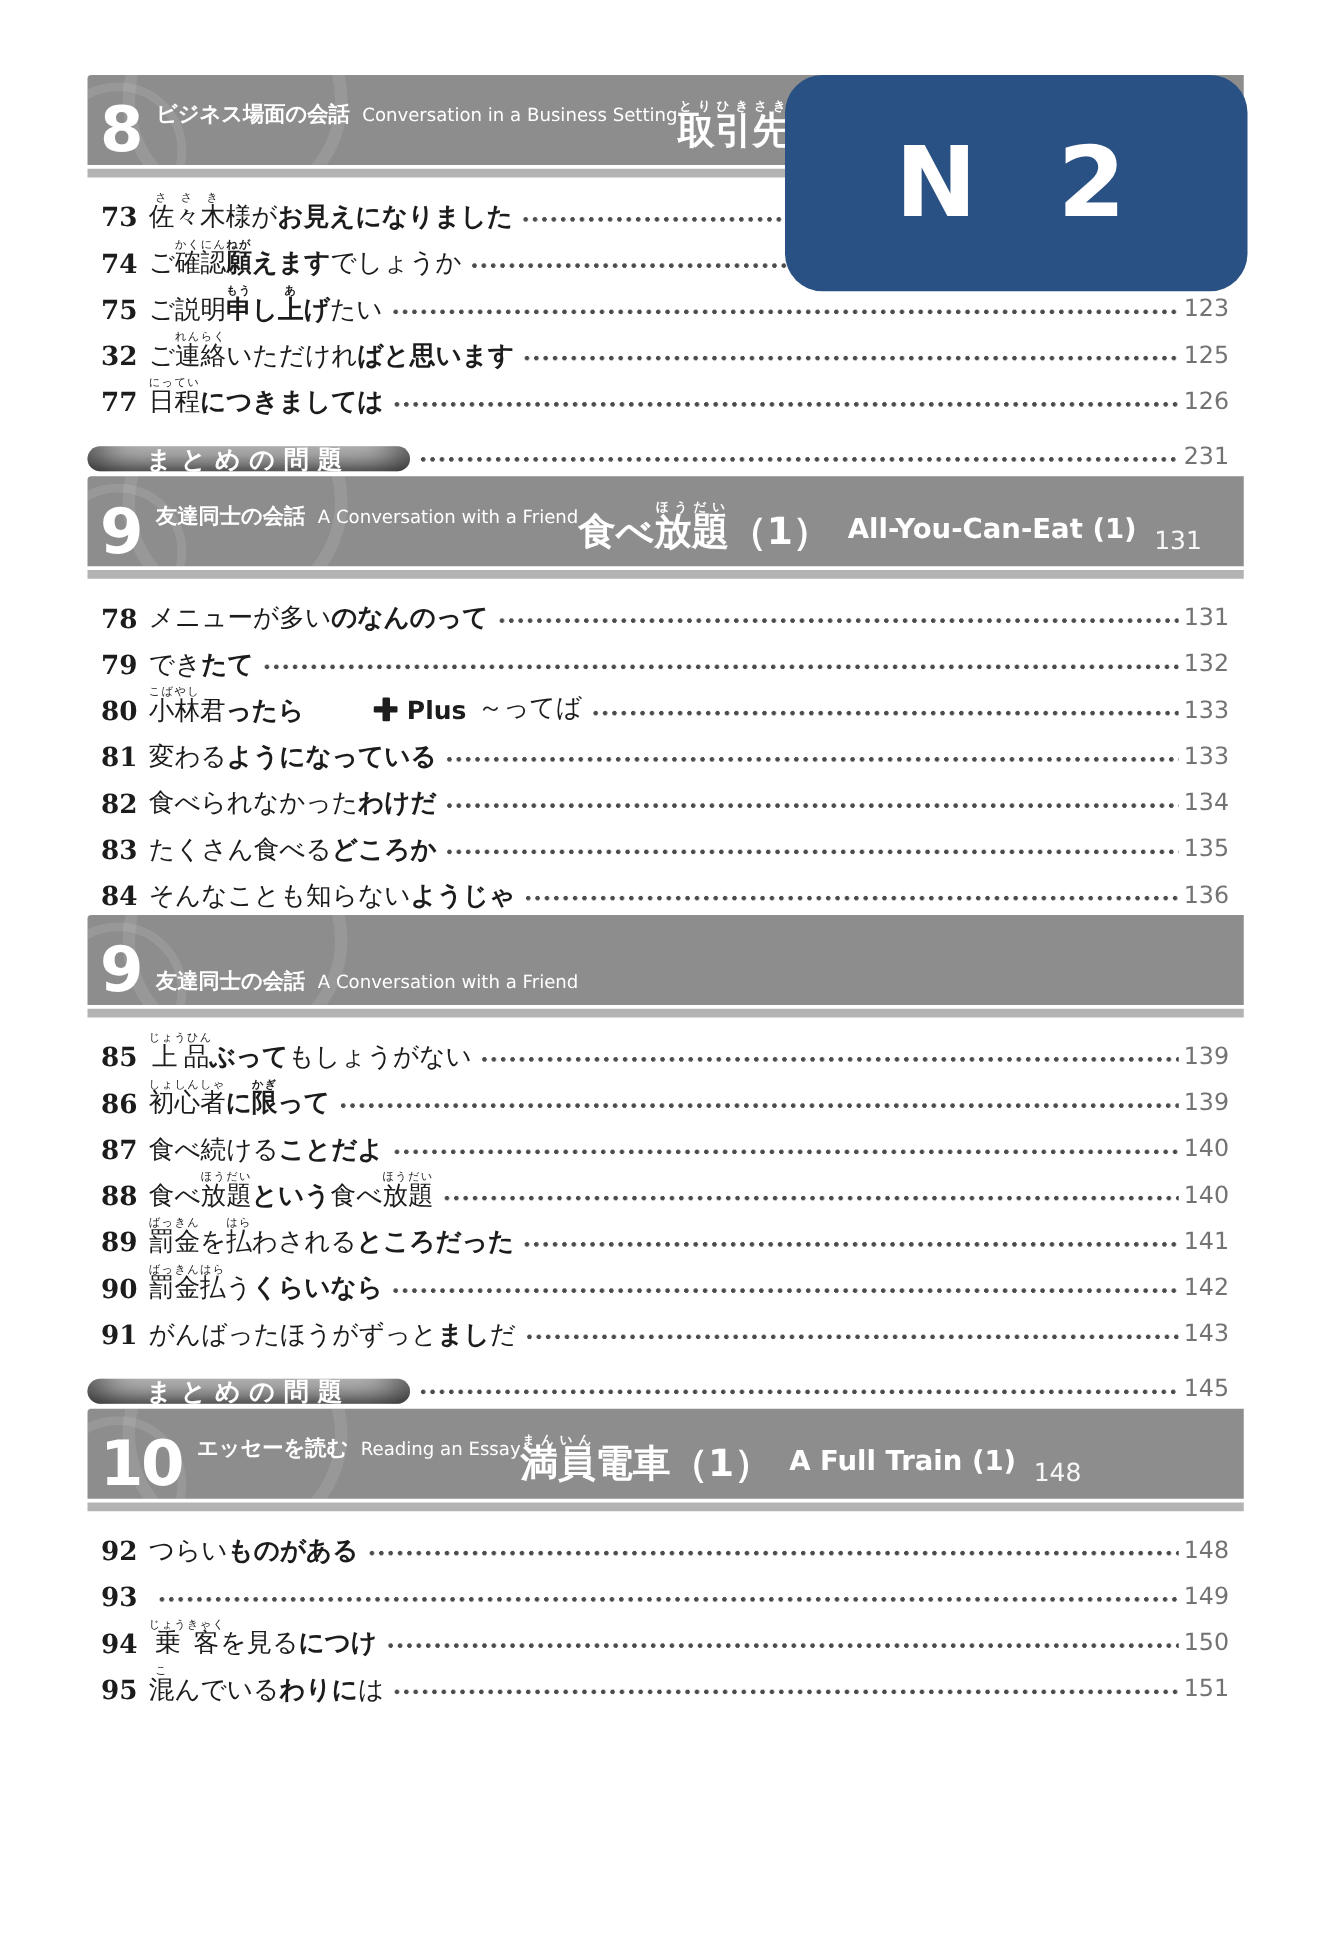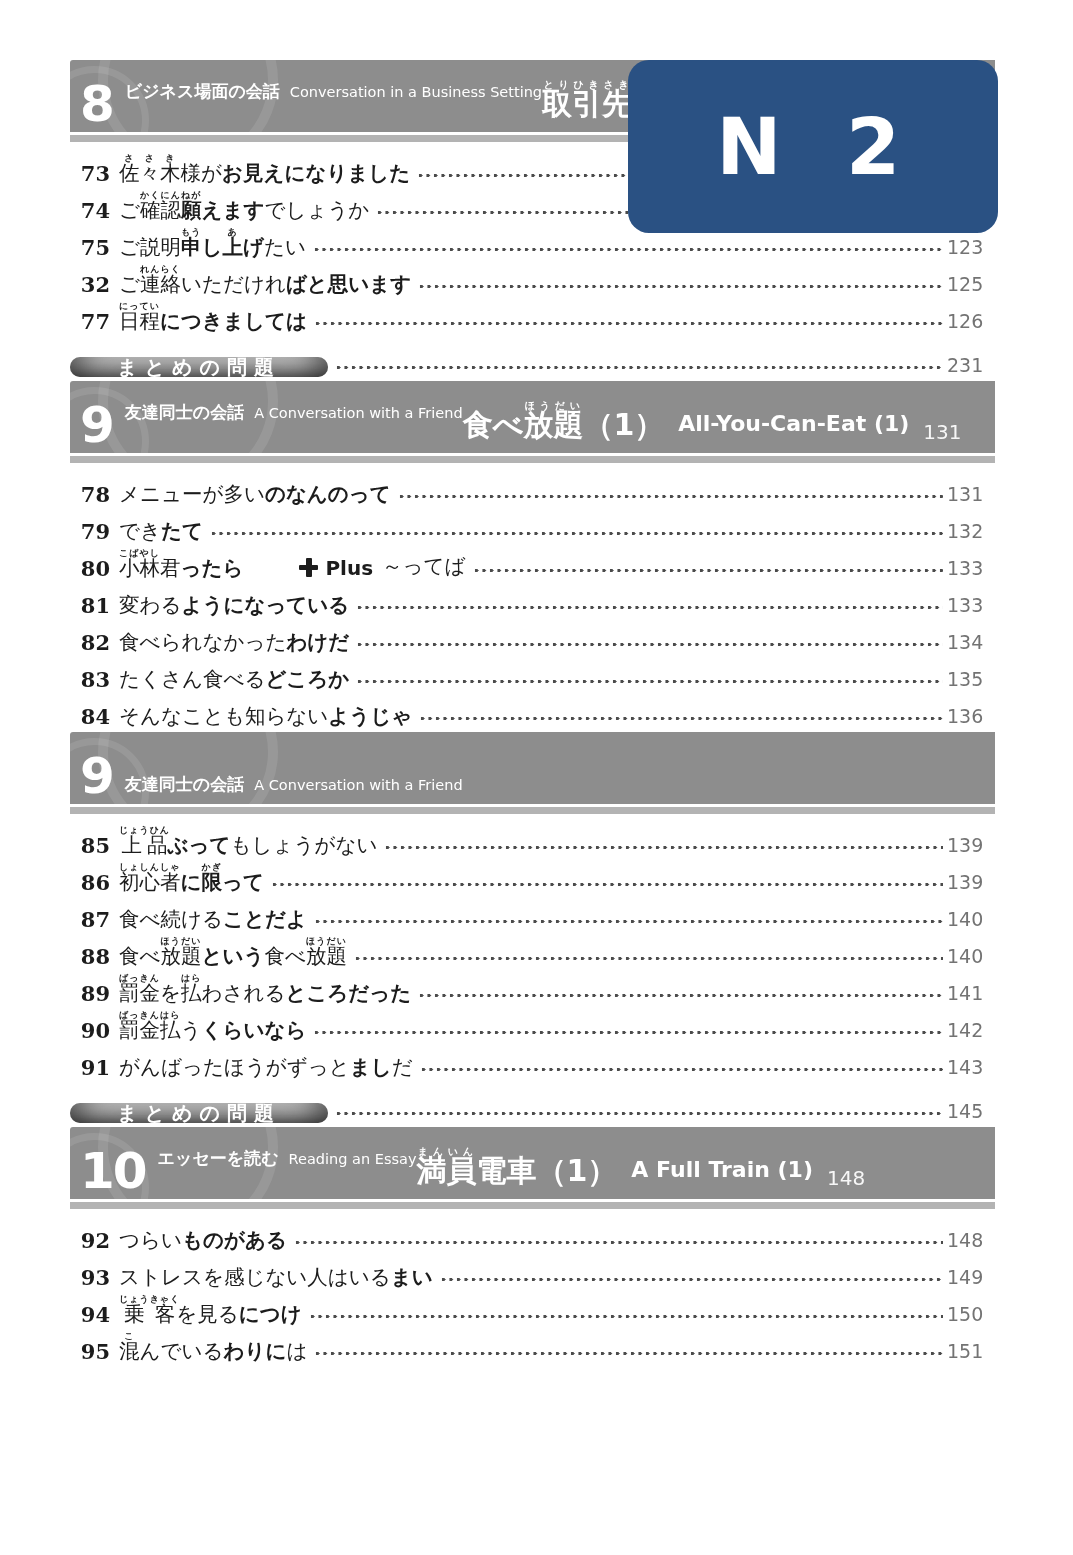--- a/index.html
+++ b/index.html
@@ -34,21 +34,21 @@
 
   
   .rows { margin-top:8px; }
   .row { display:flex; align-items:flex-end; height:37px; padding-bottom:2px; box-sizing:border-box; }
   .row-num {
     width:40px; text-align:right; margin-right:9px; padding-bottom:1px;
     font-family:"DejaVu Serif", serif; font-weight:bold; font-size:21px; line-height:1;
   }
   .row-title { font-size:20.5px; line-height:1.12; white-space:nowrap; }
   .b { font-weight:bold; }
-  ruby rt { font-size:9px; letter-spacing:1px; font-weight:bold; }
+  ruby rt { font-size:9px; letter-spacing:1px; font-weight:normal; }
   ruby.b rt { font-weight:bold; }
   .dots { flex:1; position:relative; height:100%; min-width:18px; }
   .dots::after {
     content:""; position:absolute; left:8px; right:4px; bottom:7px; height:5px;
     background-image:radial-gradient(circle at 2.5px 2.5px, #4b4b4b 1.7px, transparent 1.9px);
     background-size:7.5px 5px; background-repeat:repeat-x;
   }
   .row-page { width:48px; text-align:left; font-size:19px; color:#737373; padding-bottom:1px; }
 
   .plus-group { display:flex; align-items:flex-end; margin-left:56px; }
@@ -74,21 +74,21 @@
     border-radius:30px; z-index:10;
     display:flex; align-items:center; justify-content:center;
     color:#fff; font-weight:bold; font-size:78px; letter-spacing:0.24em;
     text-indent:0.12em;
   }
 </style>
 </head>
 <body>
 
 <div class="page">
-  <div class="badge" style="background: rgb(42, 81, 131); border-radius: 21px;">N 2</div>
+  <div class="badge" style="background: rgb(42, 81, 131);">N 2</div>
   <div class="content" id="toc-root">
       <div class="sec">
         <div class="sec-bar">
           <div class="ring r1"></div>
           <div class="ring r2"></div>
           <div class="sec-num">8</div>
           <div class="sec-main">
             <div class="sec-cat">
               <span class="cat-jp"><span>ビジネス場面の会話</span></span>
               <span class="cat-en">Conversation in a Business Setting</span>
@@ -291,21 +291,20 @@
       </div>
       <div class="rows">
         <div class="row">
           <span class="row-num">92</span>
           <span class="row-title"><span>つらい</span><span class="b">ものがある</span></span>
           <span class="dots"></span>
           <span class="row-page">148</span>
         </div>
         <div class="row">
           <span class="row-num">93</span>
-          <span class="row-title"><span>ストレスを感じない人はいる</span><span class="b">まい</span></span>
           <span class="dots"></span>
           <span class="row-page">149</span>
         </div>
         <div class="row">
           <span class="row-num">94</span>
           <span class="row-title"><ruby>乗客<rt>じょうきゃく</rt></ruby><span>を見る</span><span class="b">につけ</span></span>
           <span class="dots"></span>
           <span class="row-page">150</span>
         </div>
         <div class="row">

